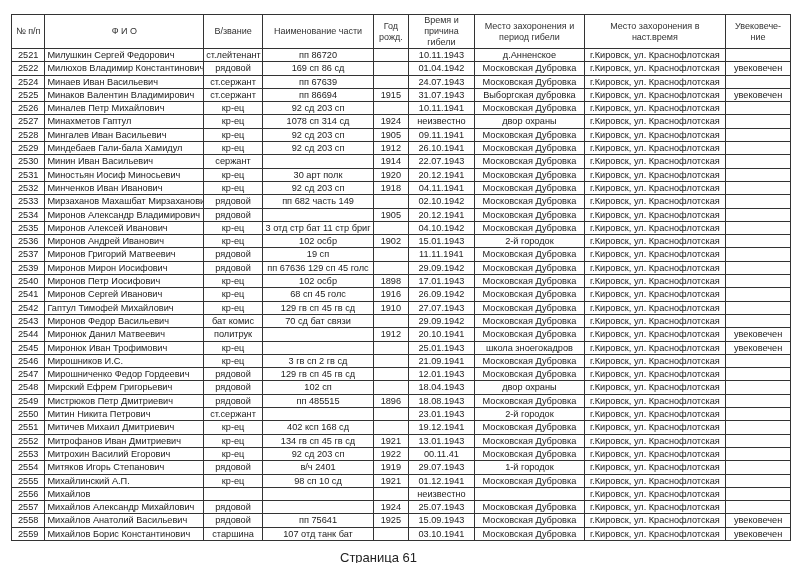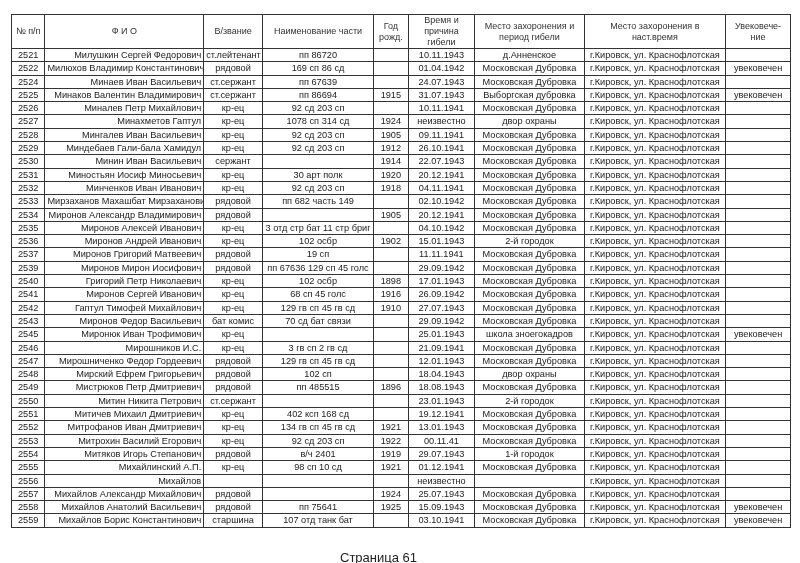--- a/index.html
+++ b/index.html
@@ -4,21 +4,21 @@
 <style>
   html, body { margin: 0; padding: 0; background: #ffffff; }
   body { width: 800px; height: 563px; position: relative; overflow: hidden;
          font-family: "Liberation Sans", sans-serif; color: #222; }
   table { position: absolute; left: 11px; top: 14px; border-collapse: collapse;
           table-layout: fixed; width: 780px; font-size: 9.2px; }
   th, td { border: 1px solid #333; padding: 0 2px; white-space: nowrap; overflow: hidden;
            line-height: 12.3px; height: 12.3px; }
   th { font-weight: normal; font-size: 9px; height: 31px; line-height: 11px; white-space: normal; text-align: center; color: #333; }
   td.c { text-align: center; }
-  td.l { text-align: right; }
+  td.l { text-align: left; }
   td.n { text-align: center; }
   .footer { position: absolute; top: 550px; left: 340px; font-size: 13px; color: #222; }
   col.c0 { width: 33px; } col.c1 { width: 157px; } col.c2 { width: 58px; }
   col.c3 { width: 110px; } col.c4 { width: 34px; } col.c5 { width: 66px; }
   col.c6 { width: 108px; } col.c7 { width: 140px; } col.c8 { width: 64px; }
 </style>
 </head>
 <body>
 
 <table>
@@ -229,21 +229,21 @@
         <td class="c">рядовой</td>
         <td class="c">пп 67636 129 сп 45 голс</td>
         <td class="c"></td>
         <td class="c">29.09.1942</td>
         <td class="c">Московская Дубровка</td>
         <td class="c">г.Кировск, ул. Краснофлотская</td>
         <td class="c"></td>
       </tr>
       <tr>
         <td class="n">2540</td>
-        <td class="l">Григорий Петр Николаевич</td>
+        <td class="l">Миронов Петр Иосифович</td>
         <td class="c">кр-ец</td>
         <td class="c">102 осбр</td>
         <td class="c">1898</td>
         <td class="c">17.01.1943</td>
         <td class="c">Московская Дубровка</td>
         <td class="c">г.Кировск, ул. Краснофлотская</td>
         <td class="c"></td>
       </tr>
       <tr>
         <td class="n">2541</td>
@@ -270,20 +270,31 @@
       <tr>
         <td class="n">2543</td>
         <td class="l">Миронов Федор Васильевич</td>
         <td class="c">бат комис</td>
         <td class="c">70 сд бат связи</td>
         <td class="c"></td>
         <td class="c">29.09.1942</td>
         <td class="c">Московская Дубровка</td>
         <td class="c">г.Кировск, ул. Краснофлотская</td>
         <td class="c"></td>
+      </tr>
+      <tr>
+        <td class="n">2544</td>
+        <td class="l">Миронюк Данил Матвеевич</td>
+        <td class="c">политрук</td>
+        <td class="c"></td>
+        <td class="c">1912</td>
+        <td class="c">20.10.1941</td>
+        <td class="c">Московская Дубровка</td>
+        <td class="c">г.Кировск, ул. Краснофлотская</td>
+        <td class="c">увековечен</td>
       </tr>
       <tr>
         <td class="n">2545</td>
         <td class="l">Миронюк Иван Трофимович</td>
         <td class="c">кр-ец</td>
         <td class="c"></td>
         <td class="c"></td>
         <td class="c">25.01.1943</td>
         <td class="c">школа зноегокадров</td>
         <td class="c">г.Кировск, ул. Краснофлотская</td>

